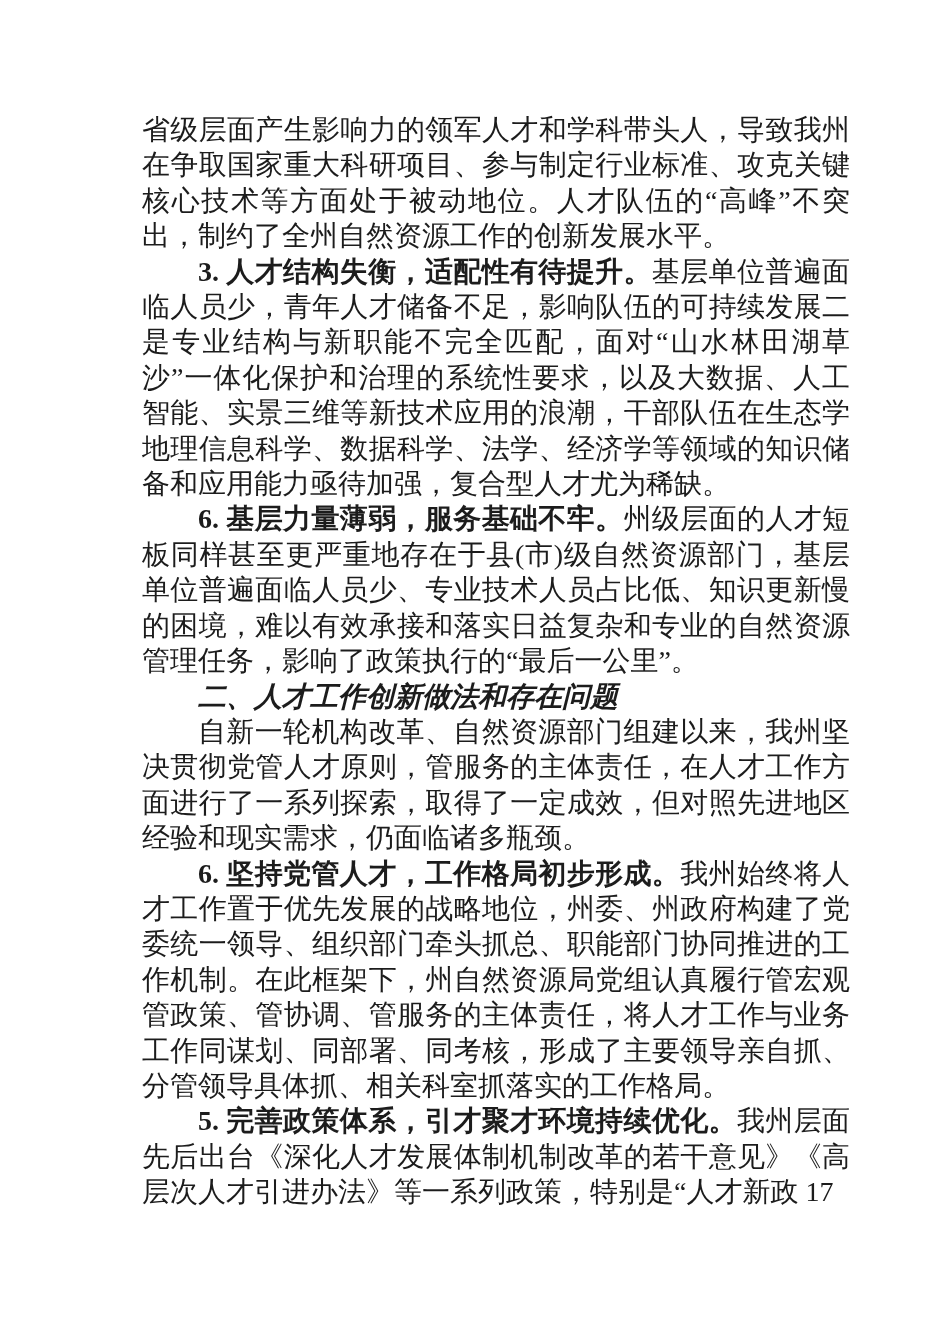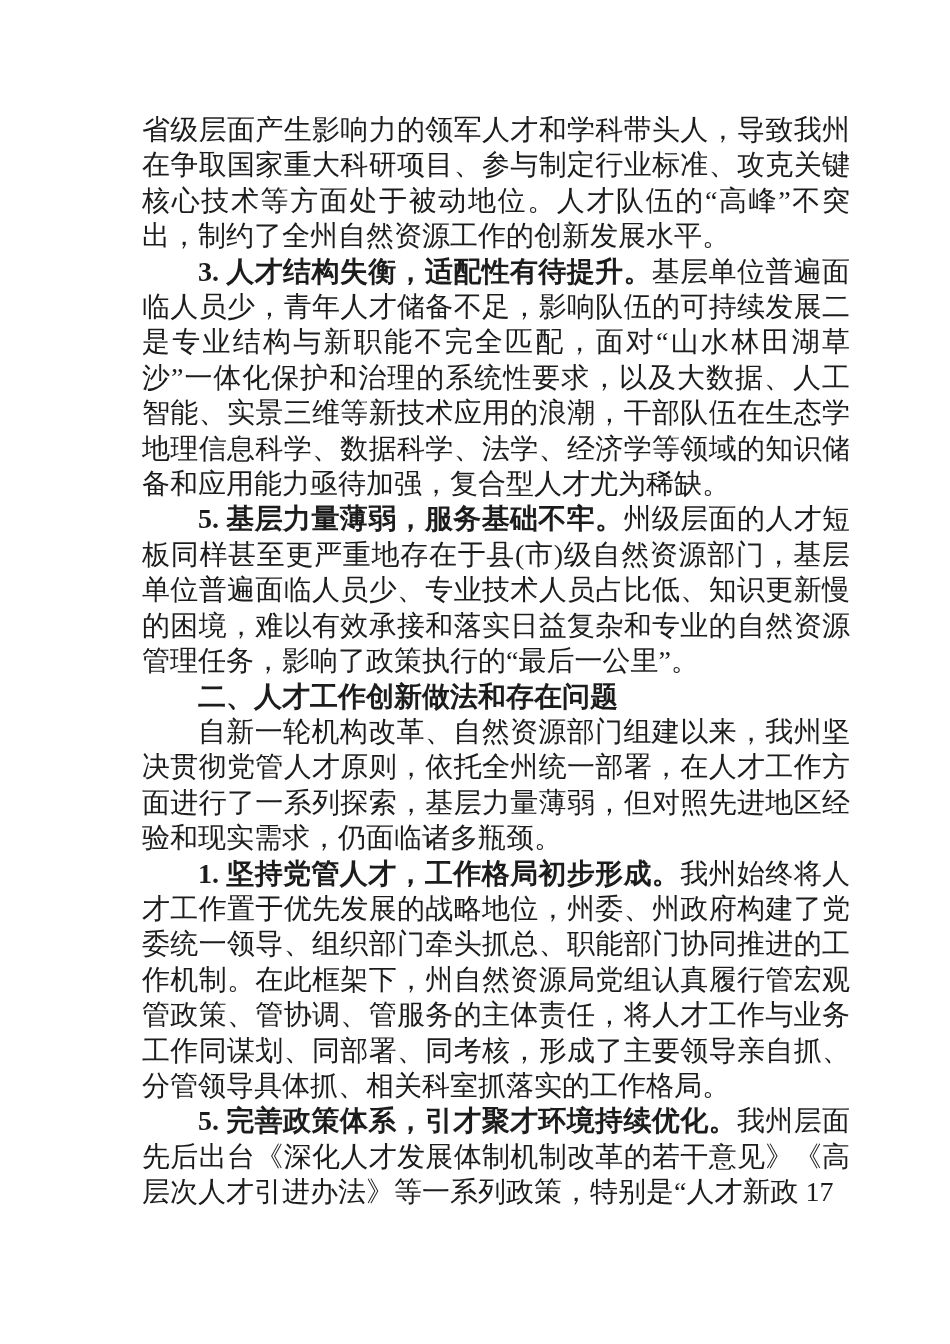--- a/index.html
+++ b/index.html
@@ -33,40 +33,41 @@
   }
   .para.no-indent {
     text-indent: 0;
   }
   .bold-lead {
     font-weight: 700;
   }
   .heading-hei {
     font-family: "Liberation Sans", "DejaVu Sans", sans-serif;
     font-weight: 700;
+    font-style: italic;
   }
   .heading-kai {
     font-weight: 400;
   }
 </style>
 </head>
 <body>
 
 <div class="page">
   <div class="content">
 
     <p class="para no-indent"><span>省级层面产生影响力的领军人才和学科带头人，导致我州在争取国家重大科研项目、参与制定行业标准、攻克关键核心技术等方面处于被动地位。人才队伍的“高峰”不突出，制约了全州自然资源工作的创新发展水平。</span></p>
 
     <p class="para"><span class="bold-lead">3. 人才结构失衡，适配性有待提升。</span><span>基层单位普遍面临人员少，青年人才储备不足，影响队伍的可持续发展二是专业结构与新职能不完全匹配，面对“山水林田湖草沙”一体化保护和治理的系统性要求，以及大数据、人工智能、实景三维等新技术应用的浪潮，干部队伍在生态学地理信息科学、数据科学、法学、经济学等领域的知识储备和应用能力亟待加强，复合型人才尤为稀缺。</span></p>
 
-    <p class="para"><span class="bold-lead">5. 基层力量薄弱，服务基础不牢。</span><span>州级层面的人才短板同样甚至更严重地存在于县(市)级自然资源部门，基层单位普遍面临人员少、专业技术人员占比低、知识更新慢的困境，难以有效承接和落实日益复杂和专业的自然资源管理任务，影响了政策执行的“最后一公里”。</span></p>
+    <p class="para"><span class="bold-lead">6. 基层力量薄弱，服务基础不牢。</span><span>州级层面的人才短板同样甚至更严重地存在于县(市)级自然资源部门，基层单位普遍面临人员少、专业技术人员占比低、知识更新慢的困境，难以有效承接和落实日益复杂和专业的自然资源管理任务，影响了政策执行的“最后一公里”。</span></p>
 
     <p class="para heading-hei"><span>二、人才工作创新做法和存在问题</span></p>
 
-    <p class="para"><span>自新一轮机构改革、自然资源部门组建以来，我州坚决贯彻党管人才原则，依托全州统一部署，在人才工作方面进行了一系列探索，基层力量薄弱，但对照先进地区经验和现实需求，仍面临诸多瓶颈。</span></p>
+    <p class="para"><span>自新一轮机构改革、自然资源部门组建以来，我州坚决贯彻党管人才原则，管服务的主体责任，在人才工作方面进行了一系列探索，取得了一定成效，但对照先进地区经验和现实需求，仍面临诸多瓶颈。</span></p>
 
 
-    <p class="para"><span class="bold-lead">1. 坚持党管人才，工作格局初步形成。</span><span>我州始终将人才工作置于优先发展的战略地位，州委、州政府构建了党委统一领导、组织部门牵头抓总、职能部门协同推进的工作机制。在此框架下，州自然资源局党组认真履行管宏观管政策、管协调、管服务的主体责任，将人才工作与业务工作同谋划、同部署、同考核，形成了主要领导亲自抓、分管领导具体抓、相关科室抓落实的工作格局。</span></p>
+    <p class="para"><span class="bold-lead">6. 坚持党管人才，工作格局初步形成。</span><span>我州始终将人才工作置于优先发展的战略地位，州委、州政府构建了党委统一领导、组织部门牵头抓总、职能部门协同推进的工作机制。在此框架下，州自然资源局党组认真履行管宏观管政策、管协调、管服务的主体责任，将人才工作与业务工作同谋划、同部署、同考核，形成了主要领导亲自抓、分管领导具体抓、相关科室抓落实的工作格局。</span></p>
 
     <p class="para"><span class="bold-lead">5. 完善政策体系，引才聚才环境持续优化。</span><span>我州层面先后出台《深化人才发展体制机制改革的若干意见》《高层次人才引进办法》等一系列政策，特别是“人才新政 17</span></p>
 
   </div>
 </div>
 
 </body></html>

